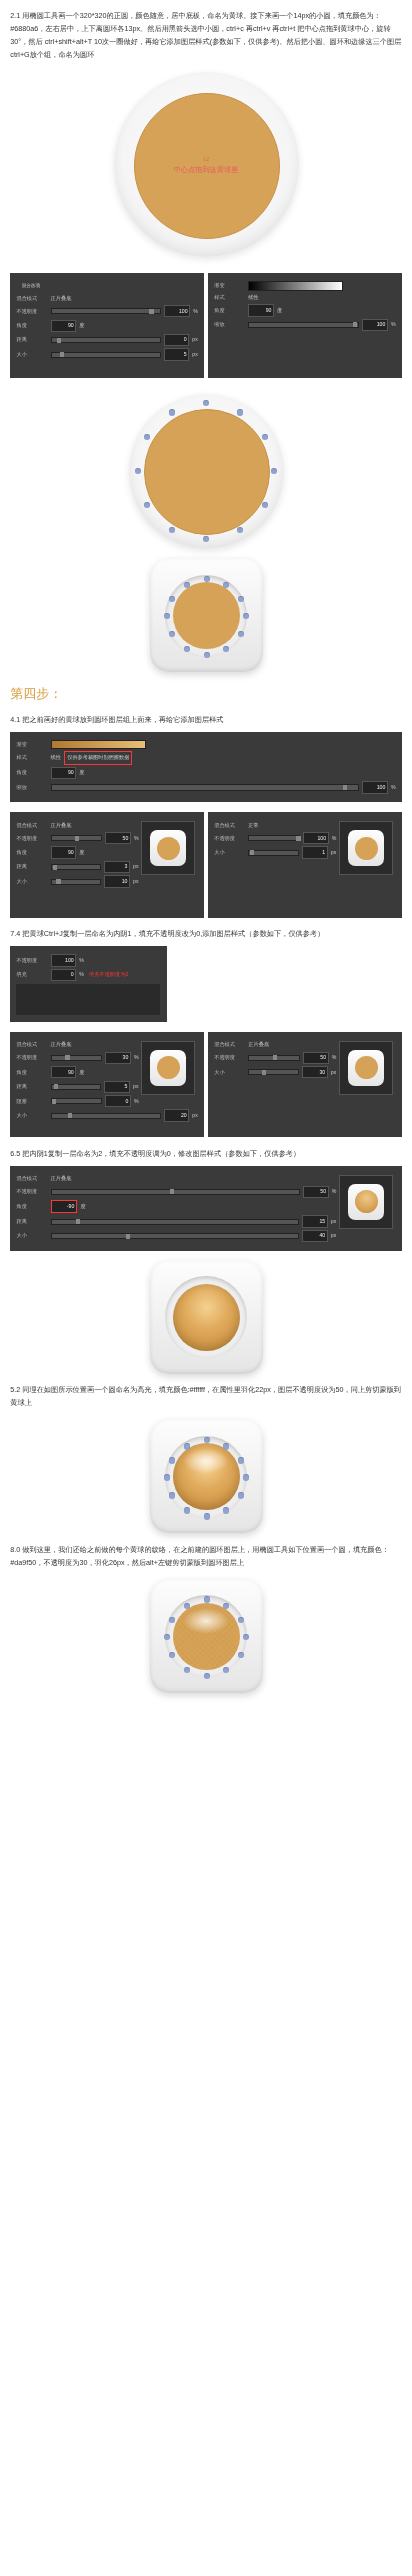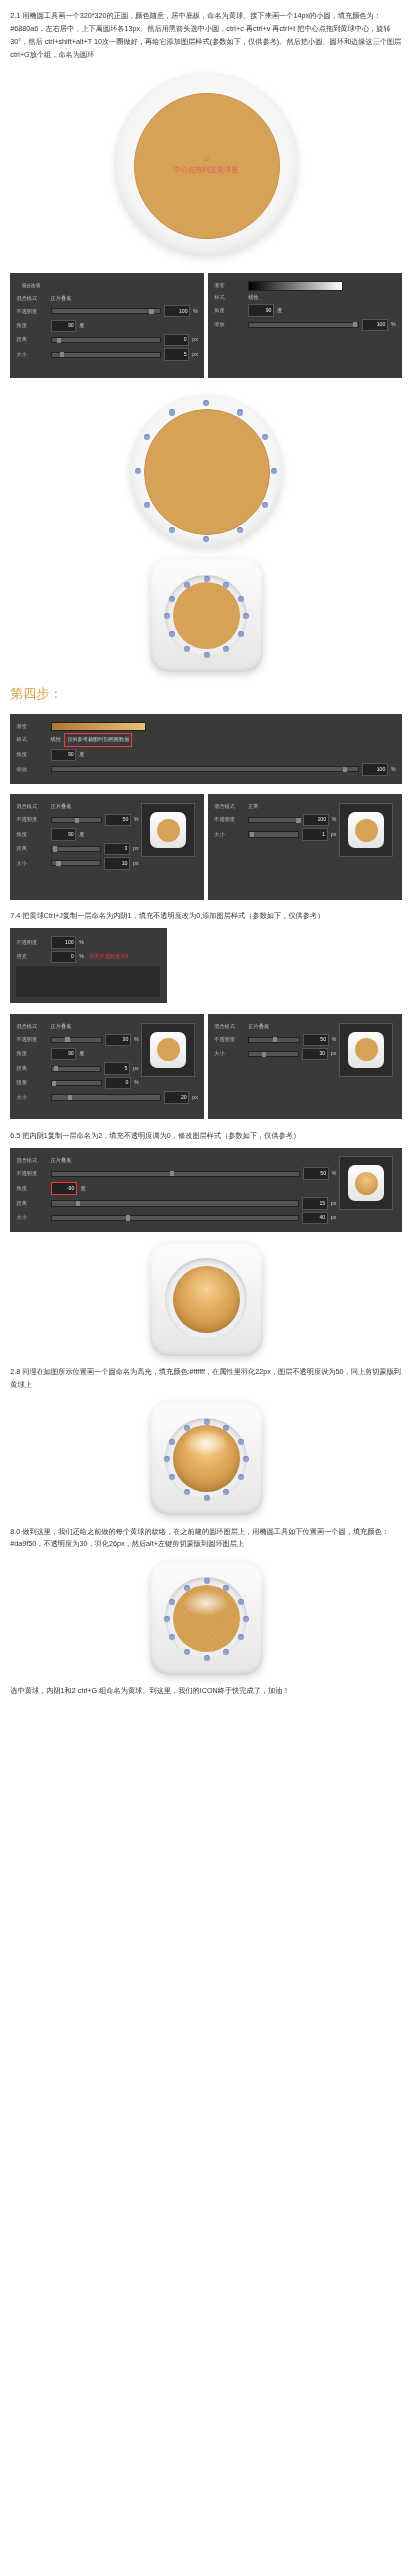--- a/index.html
+++ b/index.html
@@ -354,20 +354,21 @@
         <div class="plate-dot" style="top:72px;left:19.6px"></div>
         <div class="plate-dot" style="top:54px;left:14.4px"></div>
         <div class="plate-dot" style="top:37px;left:19.6px"></div>
         <div class="plate-dot" style="top:23px;left:34px"></div>
       </div>
     </div>
   </div>
 
 
   <div class="step-title">第四步：</div>
+  <div class="text-block">4.1 把之前画好的黄球放到圆环图层组上面来，再给它添加图层样式</div>
 
   <div class="ps-panel">
     <div class="ps-row">
         <span class="ps-label">渐变</span>
         <div class="ps-gradient-bar" style="background:linear-gradient(to right,#b07830,#e8c078)"></div>
       </div>
     <div class="ps-row">
         <span class="ps-label">样式</span>
         <span>线性</span>
       <span class="red-arrow-box">仅供参考裁图时别照搬数据</span>
@@ -596,21 +597,21 @@
   </div>
 
 
   <div class="illustration">
     <div class="icon-box">
       <div class="icon-ring"></div>
       <div class="icon-sphere sphere-glossy"></div>
     </div>
   </div>
 
-  <div class="text-block">2.8 同理在如图所示位置画一个圆命名为高光，填充颜色:#ffffff，在属性里羽化22px，图层不透明度设为50，同上剪切蒙版到黄球上</div>
+  <div class="text-block">5.2 同理在如图所示位置画一个圆命名为高光，填充颜色:#ffffff，在属性里羽化22px，图层不透明度设为50，同上剪切蒙版到黄球上</div>
 
   <div class="illustration">
     <div class="icon-box">
       <div class="icon-ring"></div>
       <div class="icon-sphere sphere-glossy"></div>
       <div class="sphere-highlight"></div>
       <div class="icon-ring-dots">
         <div class="plate-dot" style="top:16.5px;left:54px"></div>
         <div class="plate-dot" style="top:23px;left:73px"></div>
         <div class="plate-dot" style="top:37px;left:88px"></div>
@@ -644,16 +645,15 @@
         <div class="plate-dot" style="top:93px;left:54px"></div>
         <div class="plate-dot" style="top:87px;left:34px"></div>
         <div class="plate-dot" style="top:72px;left:19.6px"></div>
         <div class="plate-dot" style="top:54px;left:14.4px"></div>
         <div class="plate-dot" style="top:37px;left:19.6px"></div>
         <div class="plate-dot" style="top:23px;left:34px"></div>
       </div>
     </div>
   </div>
 
-  <div class="text-block">选中黄球，内阴1和2 ctrl+G 组命名为黄球。到这里，我们的ICON终于快完成了，加油！</div>
 
 </div>
 
 
 </body></html>

